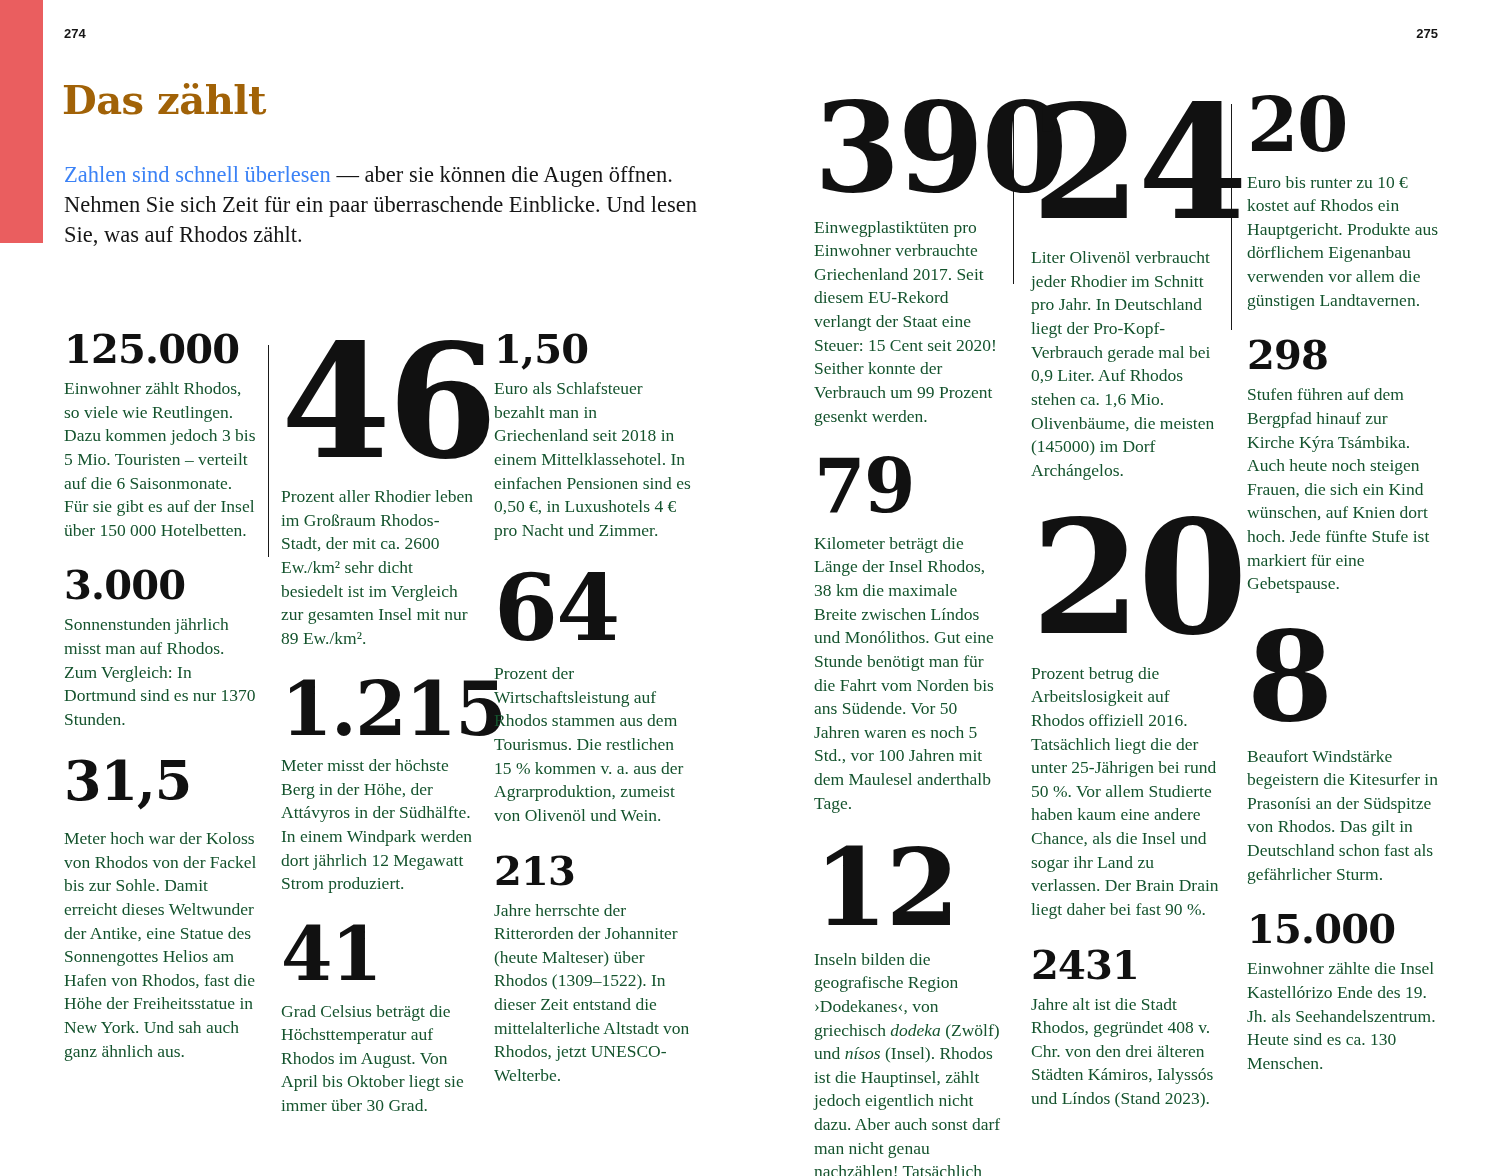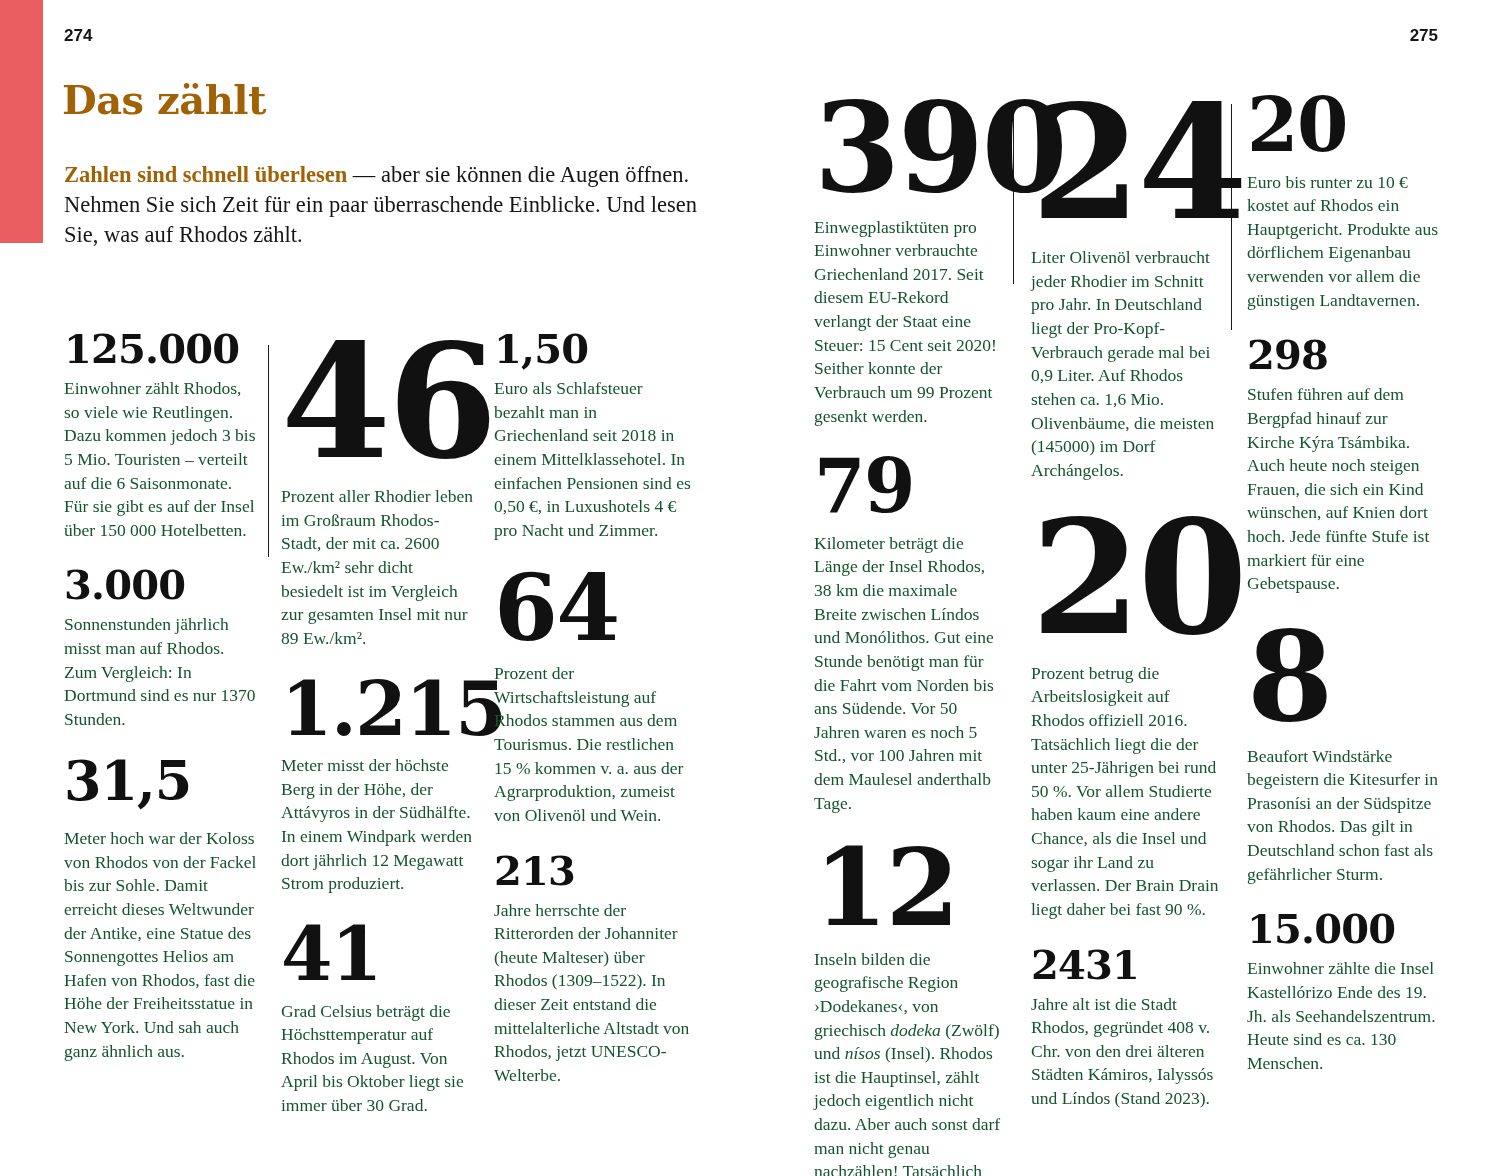--- a/index.html
+++ b/index.html
@@ -21,21 +21,21 @@
     position: absolute;
     left: 0; top: 0;
     width: 43px; height: 243px;
     background: #ea5e5f;
   }
 
   .pagenum {
     position: absolute;
     font-family: "Liberation Sans", sans-serif;
     font-weight: 700;
-    font-size: 17px;
+    font-size: 13px;
     color: #161616;
   }
   #pn-left  { left: 64px; top: 26px; }
   #pn-right { right: 62px; top: 26px; }
 
   #title {
     position: absolute;
     left: 62px; top: 76px;
     margin: 0;
     font-family: "DejaVu Serif", "Liberation Serif", serif;
@@ -48,22 +48,22 @@
   #intro {
     position: absolute;
     left: 64px; top: 160px;
     width: 655px;
     margin: 0;
     font-size: 22.5px;
     line-height: 1.34;
     color: #161616;
   }
   .intro-highlight {
-    font-weight: 700;
-    color: #a16207;
+    font-weight: 400;
+    color: #3b82f6;
   }
 
   .vdivider {
     position: absolute;
     width: 1px;
     background: #1a1a1a;
   }
   #div-1 { left: 268px;  top: 345px; height: 212px; }
   #div-2 { left: 1013px; top: 104px; height: 180px; }
   #div-3 { left: 1231px; top: 104px; height: 226px; }

